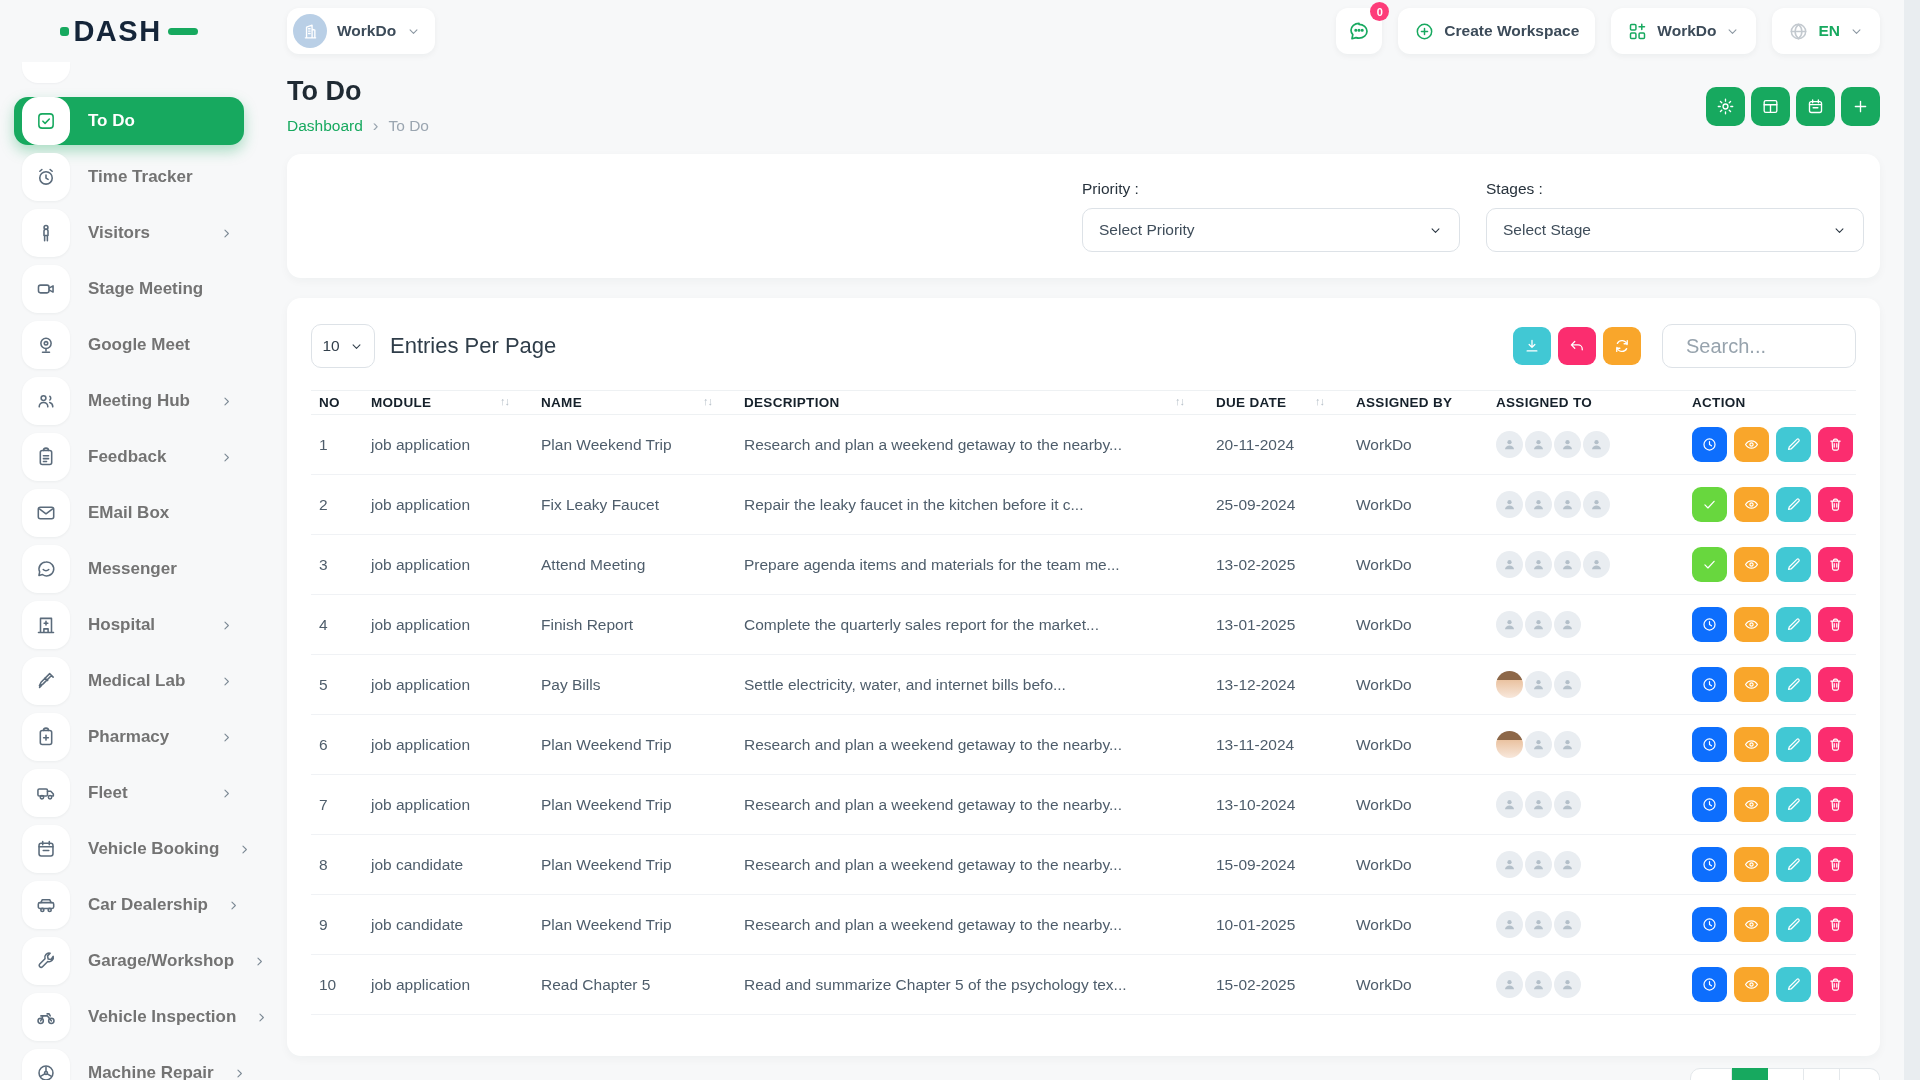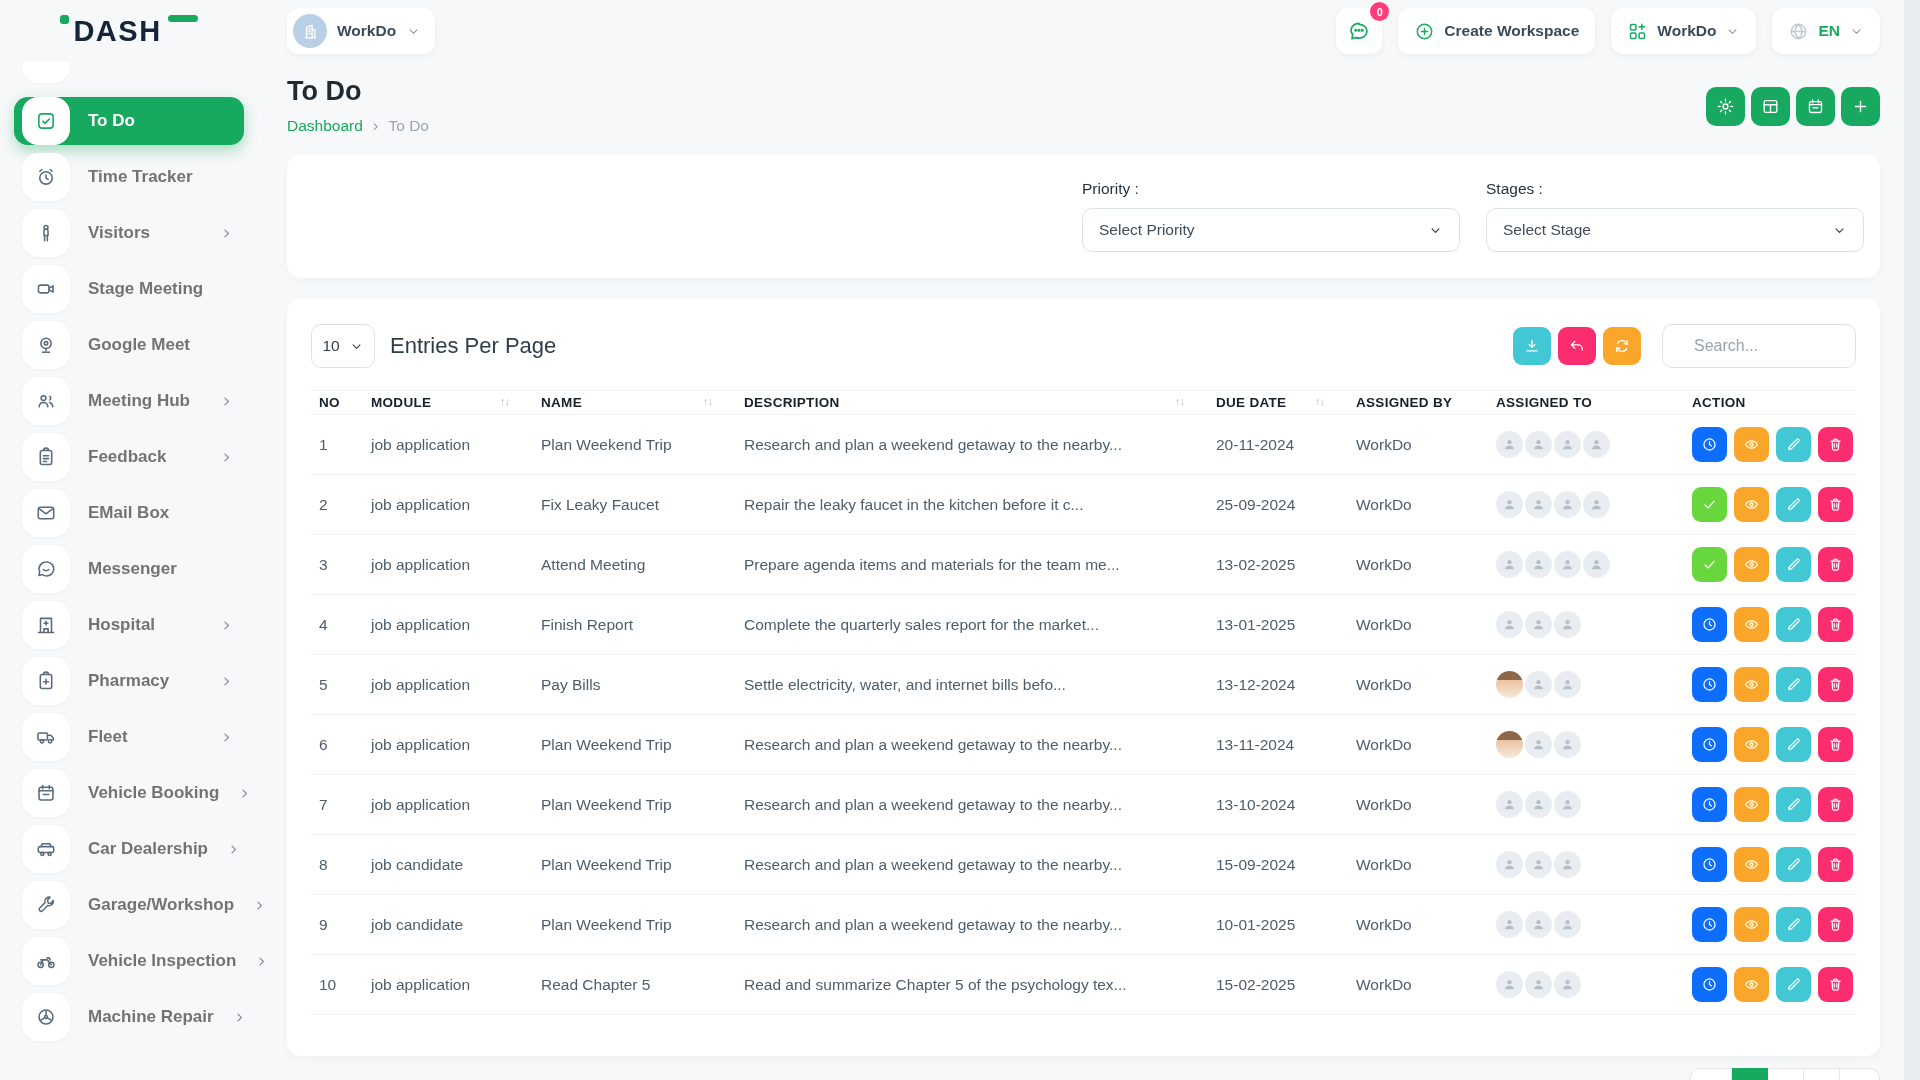--- a/index.html
+++ b/index.html
@@ -3,21 +3,21 @@
 <meta charset="utf-8">
 <style>
   * { margin:0; padding:0; box-sizing:border-box; }
   html,body { width:1920px; height:1080px; overflow:hidden; }
   body { font-family:"Liberation Sans",sans-serif; background:#f7f8f9; color:#2a3642; position:relative; }
   svg { display:block; }
 
   
   .topbar { height:62px; display:flex; align-items:center; }
   .logo-wrap { width:258px; display:flex; justify-content:center; align-items:center; }
-  .logo { display:flex; align-items:flex-start; gap:4px; }
+  .logo { display:flex; align-items:center; gap:4px; }
   .logo-dot { width:9px; height:9px; border-radius:3px; background:#17a95f; }
   .logo-text { font-size:29px; font-weight:800; color:#152539; letter-spacing:1.5px; }
   .logo-bar { width:30px; height:7px; border-radius:4px; background:#17a95f; margin-left:2px; }
 
   .ws-pill { margin-left:29px; background:#fff; border-radius:12px; height:46px; display:flex; align-items:center;
              gap:10px; padding:5px 14px 5px 6px; box-shadow:0 2px 6px rgba(25,35,45,.05); cursor:pointer; }
   .ws-avatar { width:34px; height:34px; border-radius:50%; background:#b9cfe6; color:#fff;
                display:flex; align-items:center; justify-content:center; }
   .ws-name { font-size:15.5px; font-weight:700; color:#3c4b59; }
   .muted-chev { color:#8b97a2; }
@@ -73,22 +73,22 @@
   .table-card { margin-top:20px; padding:26px 24px; height:758px; }
   .controls { display:flex; align-items:center; }
   .entries-select { width:64px; height:44px; border:1px solid #dde2e7; border-radius:10px; display:flex; align-items:center;
                     justify-content:center; gap:9px; font-size:15.5px; color:#33404c; cursor:pointer; }
   .entries-label { margin-left:15px; font-size:22px; color:#2f3d49; }
   .controls-right { margin-left:auto; display:flex; align-items:center; gap:7px; }
   .sq-btn { width:38px; height:38px; border-radius:9px; color:#fff; display:flex; align-items:center; justify-content:center; cursor:pointer; }
   .sq-download { background:#41c8d4; }
   .sq-undo { background:#fb2d6f; }
   .sq-refresh { background:#f9a62b; }
-  .search-input { width:194px; height:44px; border:1px solid #dde2e7; border-radius:10px; margin-left:14px; padding:0 31px;
-                  font-size:16px; color:#33404c; font-family:"Liberation Sans",sans-serif; outline:none; background:#fff; }
+  .search-input { width:194px; height:44px; border:1px solid #dde2e7; border-radius:10px; margin-left:14px; padding:0 23px;
+                  font-size:20px; color:#33404c; font-family:"Liberation Sans",sans-serif; outline:none; background:#fff; }
   .search-input::placeholder { color:#97a3ad; }
 
   table { width:100%; border-collapse:collapse; margin-top:22px; table-layout:fixed; }
   th:nth-child(1){width:52px;} th:nth-child(2){width:170px;} th:nth-child(3){width:203px;} th:nth-child(4){width:472px;}
   th:nth-child(5){width:140px;} th:nth-child(6){width:140px;} th:nth-child(7){width:196px;}
   thead th { text-align:left; font-size:13.5px; font-weight:700; color:#16212b; letter-spacing:.3px; padding:4px 8px;
              border-top:1px solid #eef1f3; border-bottom:1px solid #eef1f3; }
   .sort { float:right; margin-right:16px; color:#b6bfc8; font-size:11px; letter-spacing:-1px; font-weight:400; cursor:pointer; }
   tbody td { padding:12px 8px; border-bottom:1px solid #f0f2f5; font-size:15.5px; color:#4e5d6b;
              white-space:nowrap; overflow:hidden; }
@@ -296,20 +296,33 @@
           <span class="side-label">Hospital</span>
           <span class="side-chevron">
             <svg width="15" height="15" viewBox="0 0 24 24" fill="none" stroke="currentColor" stroke-width="1.7" stroke-linecap="round" stroke-linejoin="round">
               <path d="M9.5 6.5L15 12l-5.5 5.5"></path>
             </svg>
           </span>
         </div>
         <div class="side-item">
           <span class="tile">
             <svg width="22" height="22" viewBox="0 0 24 24" fill="none" stroke="currentColor" stroke-width="1.7" stroke-linecap="round" stroke-linejoin="round">
+              <path d="M16.2 4.2l3.6 3.6M18 6l-9.4 9.4-3.8 1.8 1.8-3.8L16 4M5 19l2.4-2.4M11 8.6l2.8 2.8"></path>
+            </svg>
+          </span>
+          <span class="side-label">Medical Lab</span>
+          <span class="side-chevron">
+            <svg width="15" height="15" viewBox="0 0 24 24" fill="none" stroke="currentColor" stroke-width="1.7" stroke-linecap="round" stroke-linejoin="round">
+              <path d="M9.5 6.5L15 12l-5.5 5.5"></path>
+            </svg>
+          </span>
+        </div>
+        <div class="side-item">
+          <span class="tile">
+            <svg width="22" height="22" viewBox="0 0 24 24" fill="none" stroke="currentColor" stroke-width="1.7" stroke-linecap="round" stroke-linejoin="round">
               <rect x="5.8" y="5" width="12.4" height="15.2" rx="2.2"></rect>
               <path d="M9.3 5a2.7 2.7 0 015.4 0M12 10.2v5.2M9.4 12.8h5.2"></path>
             </svg>
           </span>
           <span class="side-label">Pharmacy</span>
           <span class="side-chevron">
             <svg width="15" height="15" viewBox="0 0 24 24" fill="none" stroke="currentColor" stroke-width="1.7" stroke-linecap="round" stroke-linejoin="round">
               <path d="M9.5 6.5L15 12l-5.5 5.5"></path>
             </svg>
           </span>

